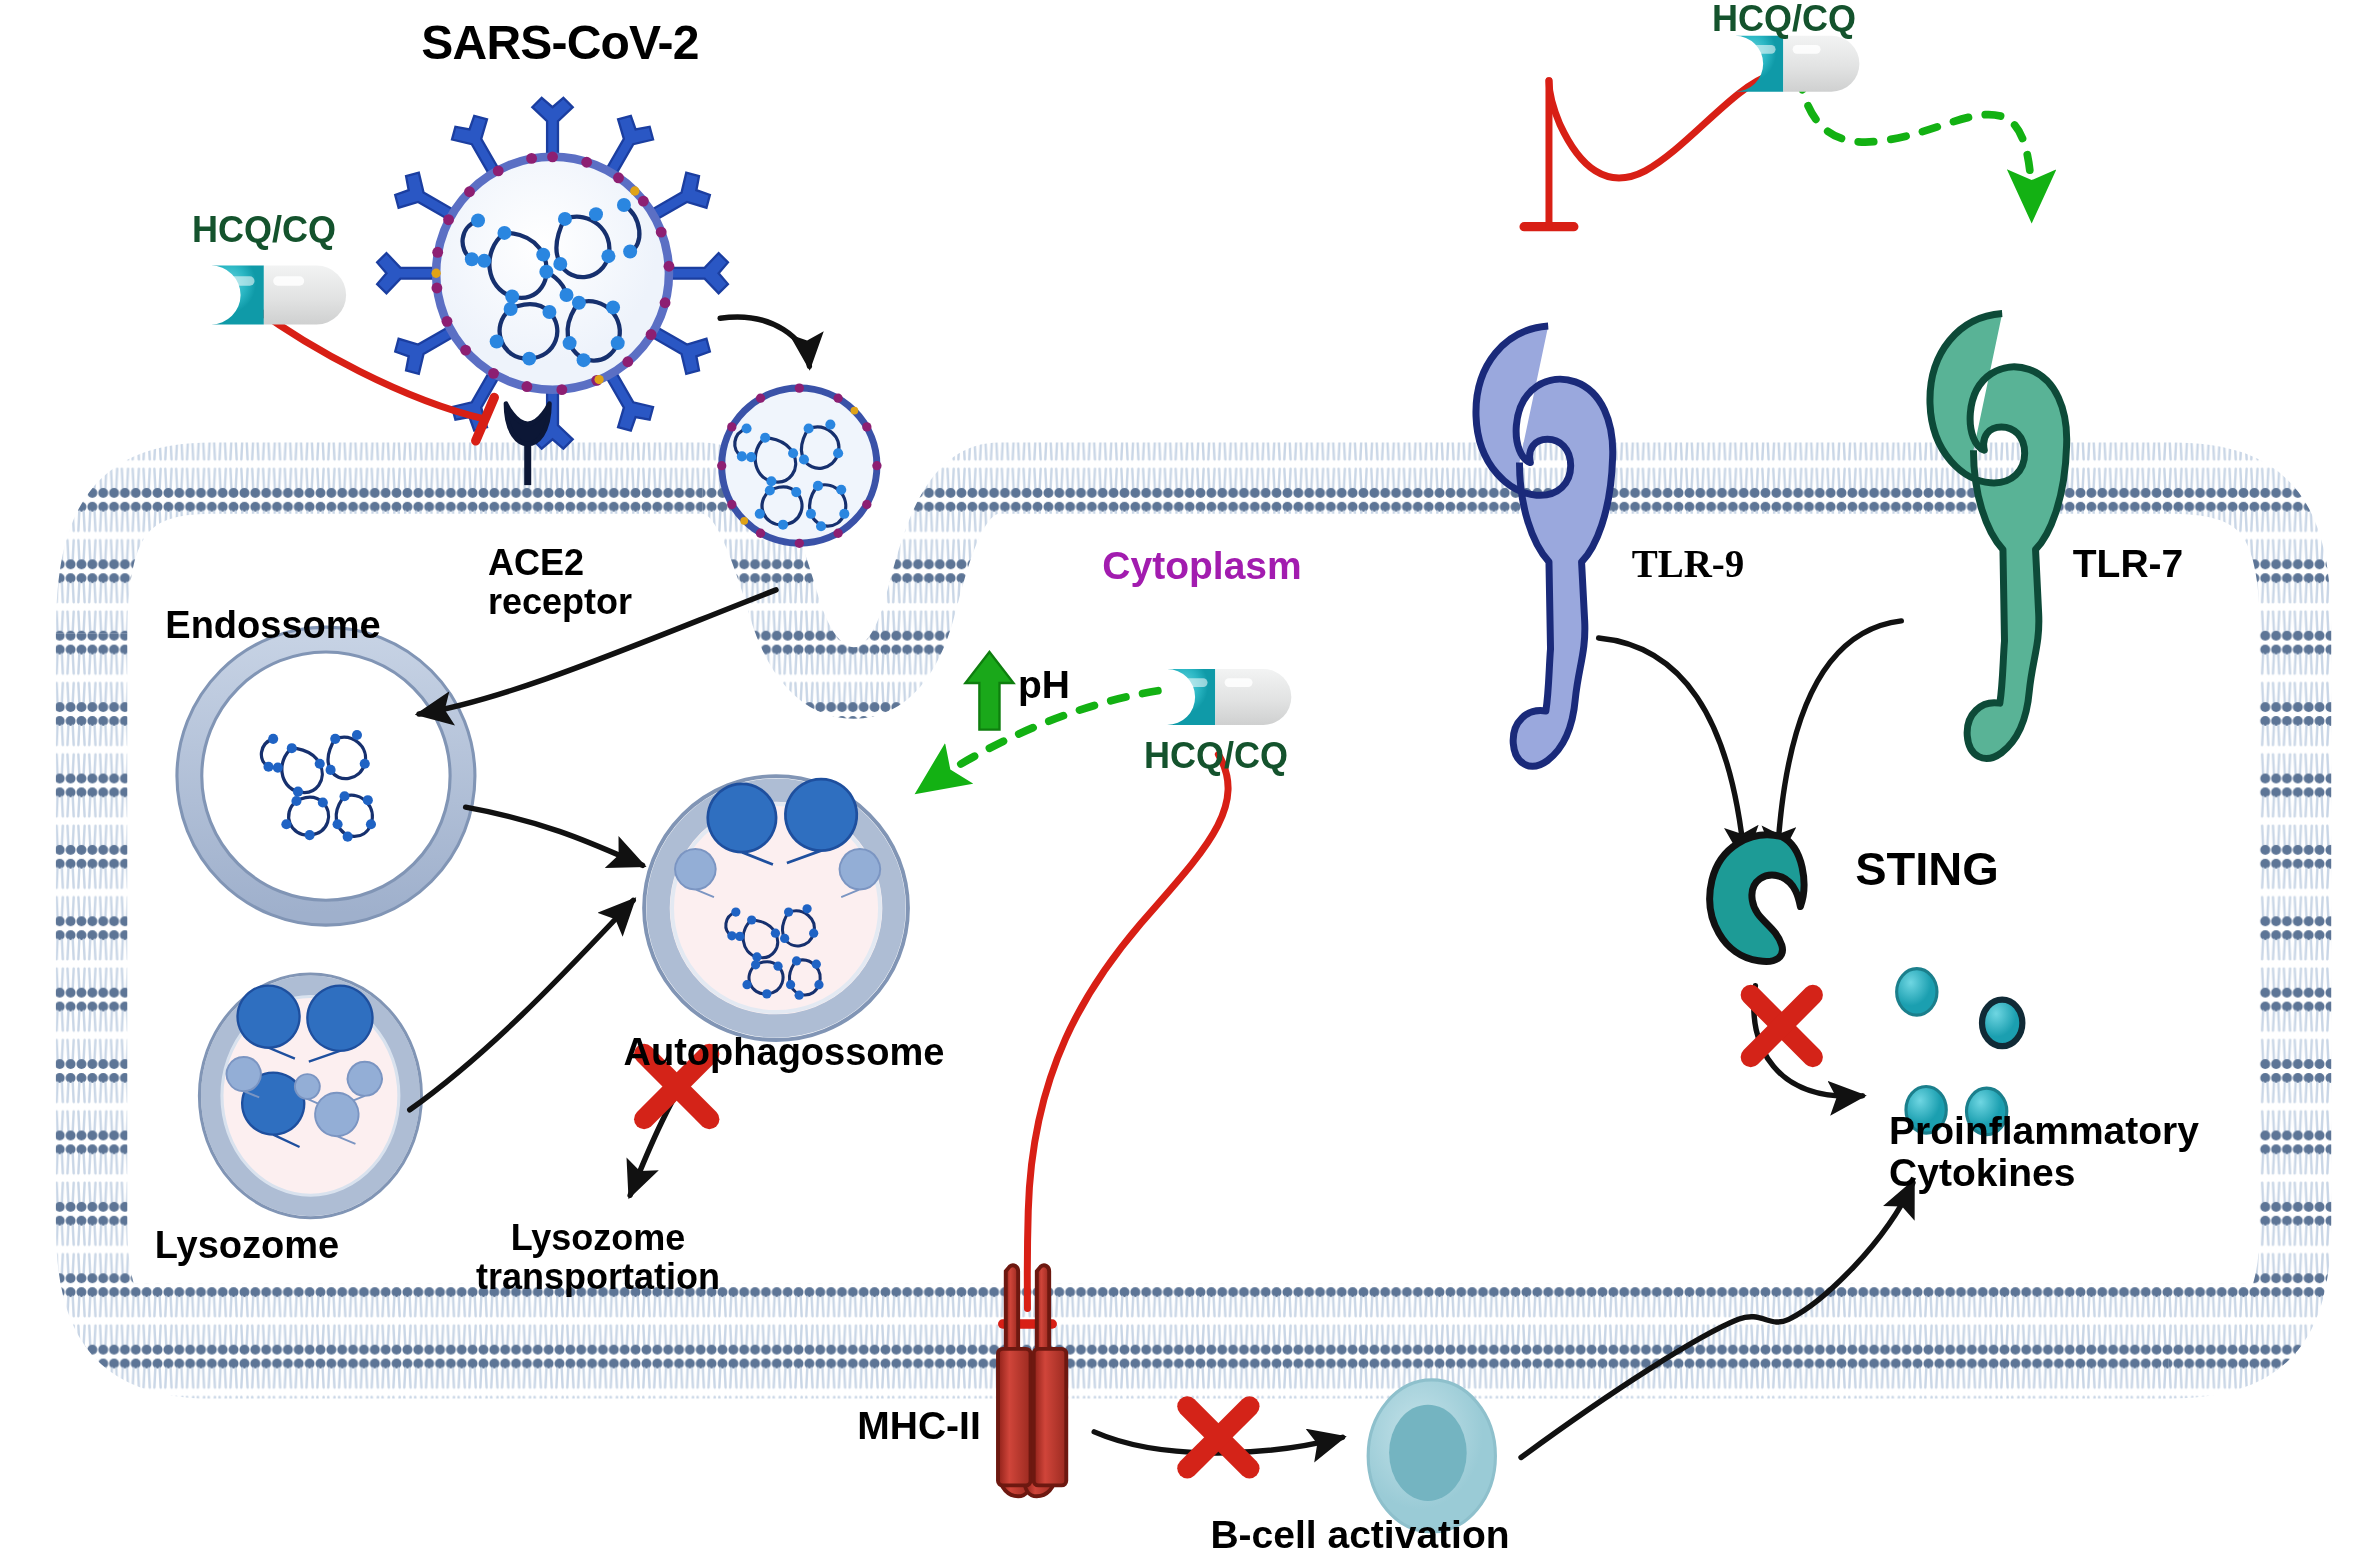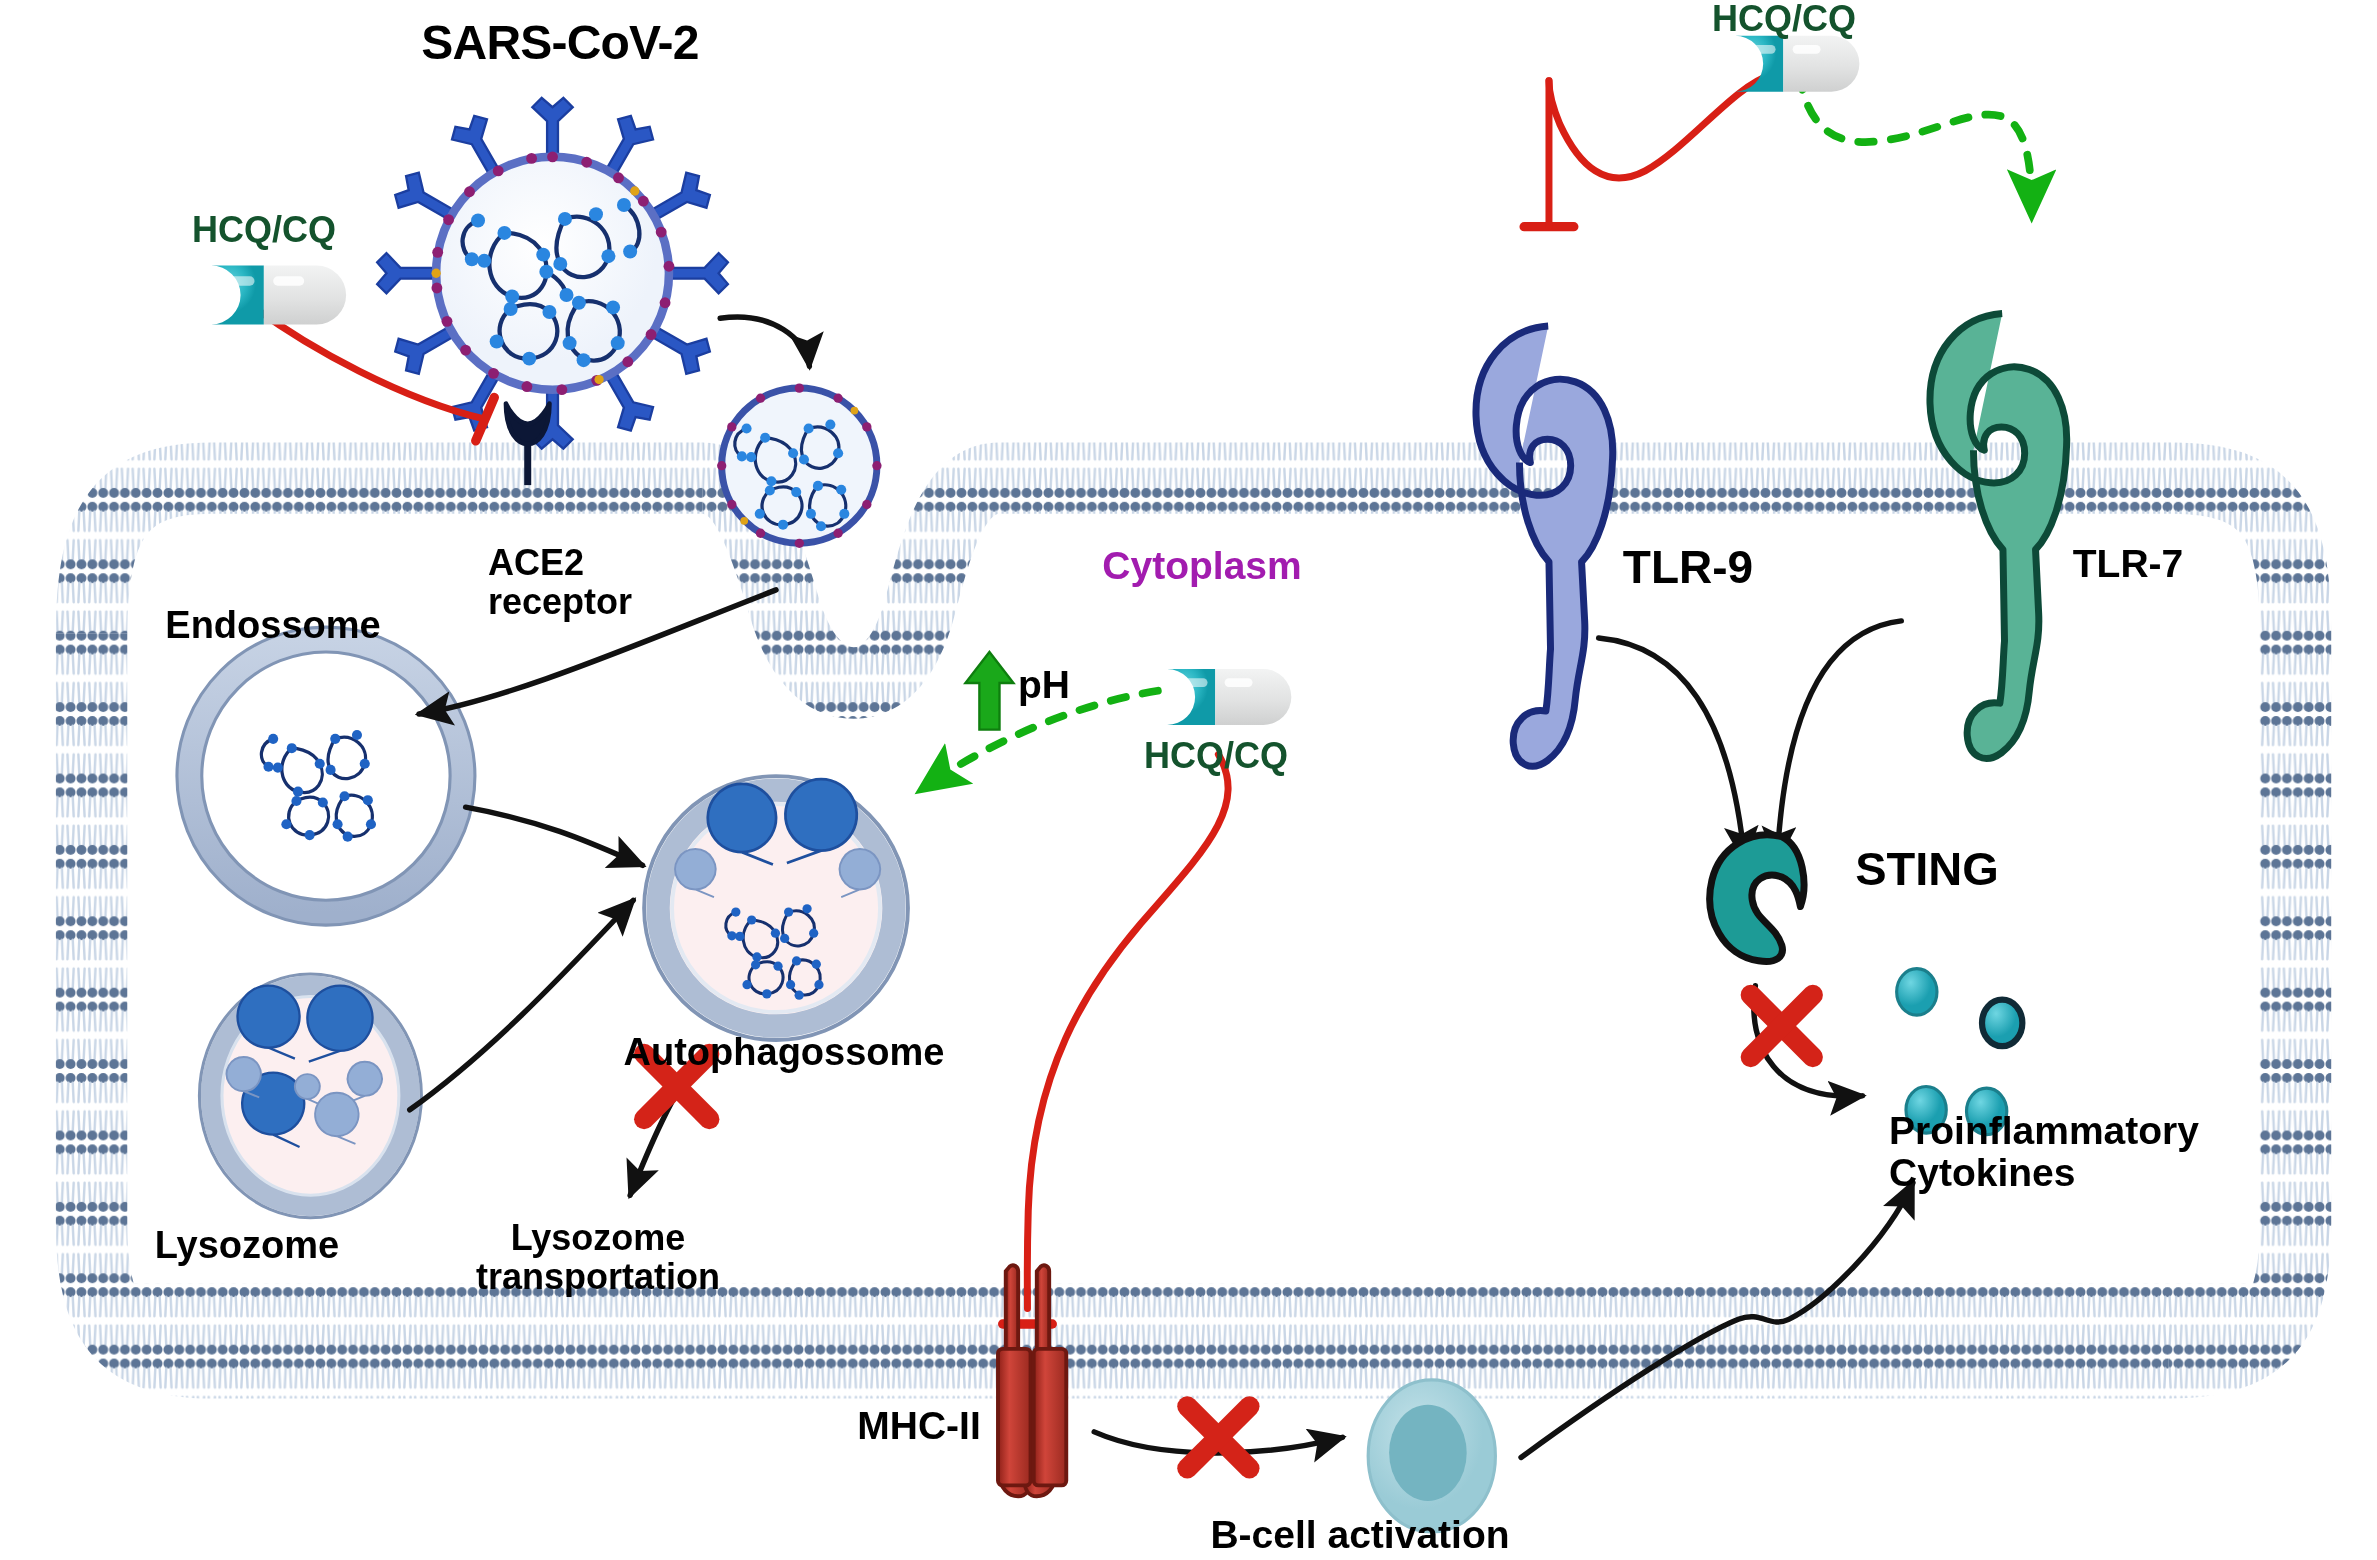--- a/index.html
+++ b/index.html
@@ -522,21 +522,21 @@
 
 <div class="lbl center" style="left:784px;top:1032px;font-size:38px;">Autophagossome</div>
 
 <div class="lbl center" style="left:598px;top:1219px;font-size:36px;text-align:center;">Lysozome
 transportation</div>
 
 <div class="lbl navy center" style="left:1202px;top:545px;font-size:39px;">Cytoplasm</div>
 
 <div class="lbl" style="left:1018px;top:664px;font-size:39px;">pH</div>
 
-<div class="lbl center" style="left:1688px;top:543px;font-size:46px;">TLR-9</div>
+<div class="lbl center" style="left:1688px;top:543px;font-size:39px;font-family:Liberation Serif, serif;">TLR-9</div>
 
 <div class="lbl center" style="left:2128px;top:543px;font-size:39px;">TLR-7</div>
 
 <div class="lbl center" style="left:1927px;top:844px;font-size:47px;">STING</div>
 
 <div class="lbl center" style="left:2044px;top:1110px;font-size:39px;text-align:left;">Proinflammatory
 Cytokines</div>
 
 <div class="lbl center" style="left:919px;top:1405px;font-size:39px;">MHC-II</div>
 

